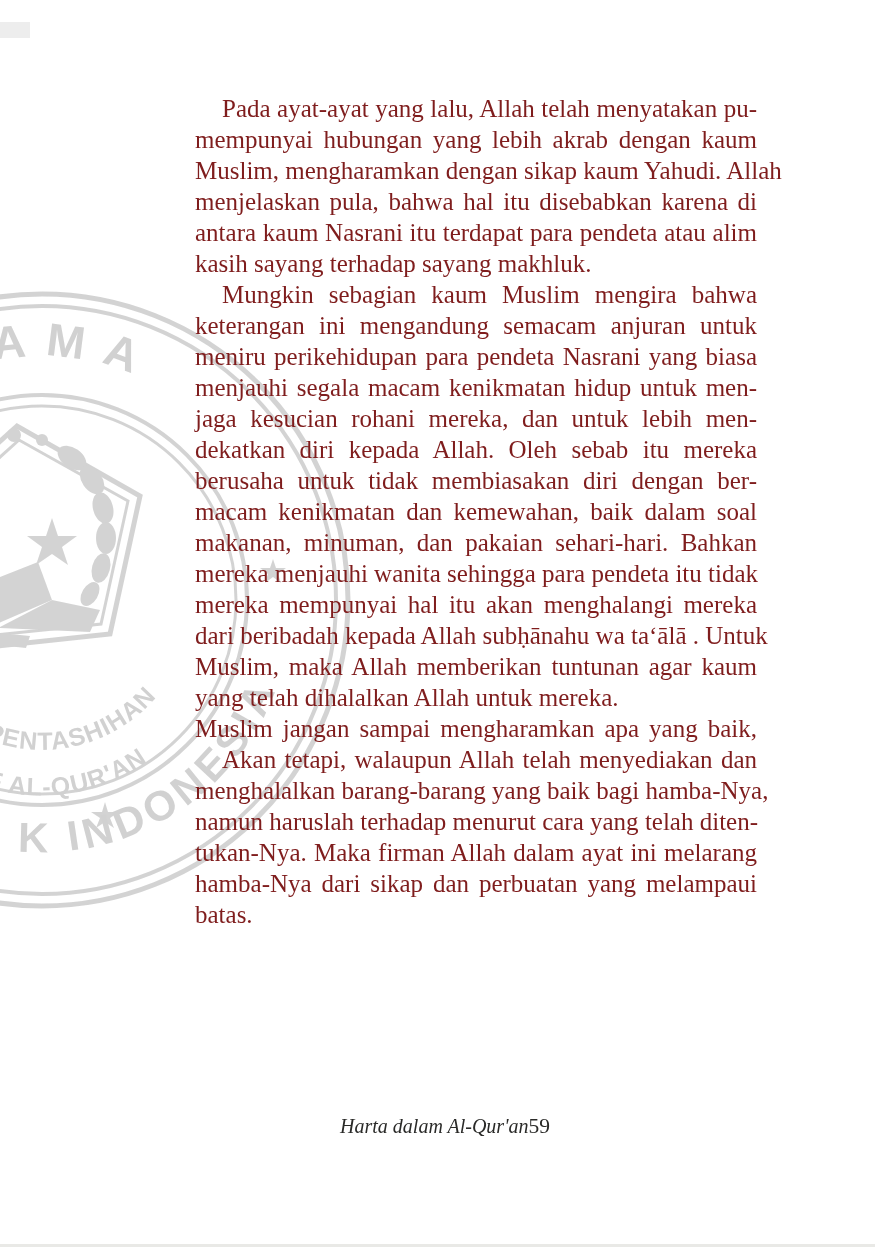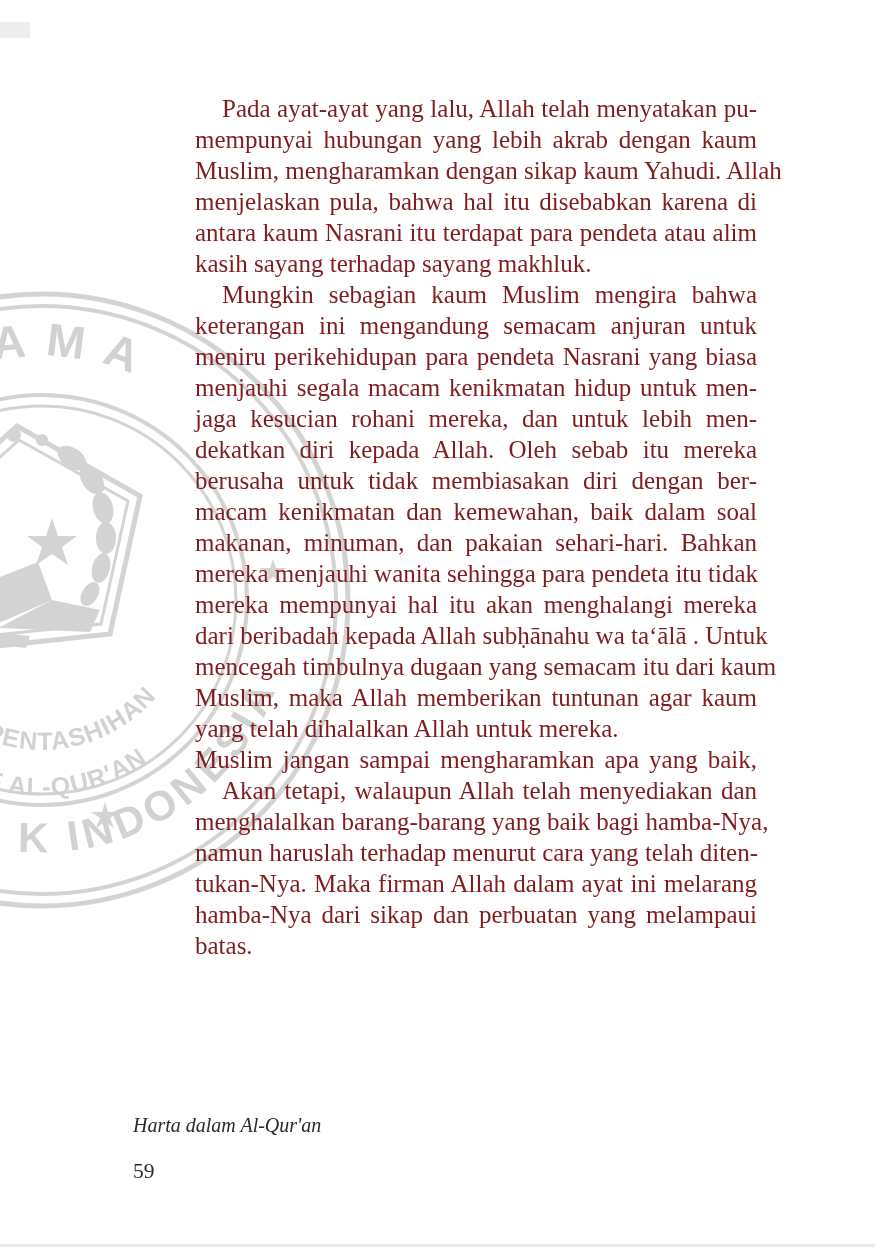--- a/index.html
+++ b/index.html
@@ -28,24 +28,23 @@
   }
   .line.last{text-align-last:left;}
   .line.indent{text-indent:27px;}
   .line .it{}
 
   
   .footer{
     position:absolute;left:133px;top:1114px;width:624px;z-index:2;
     display:flex;justify-content:center;align-items:baseline;
     color:#2a2a28;
-    flex-direction:column;
   }
   .footer .book-title{font-style:italic;font-size:20px;}
-  .footer .page-num{font-size:21.5px;margin-top:22px;}
+  .footer .page-num{font-size:21.5px;}
 </style>
 </head>
 <body>
 
 <div class="page">
 
   <div class="corner-smudge"></div>
 
   <svg class="watermark" width="400" height="690" viewBox="0 0 400 690">
     <defs>
@@ -113,21 +112,20 @@
       <div class="line"><span>meniru </span> <span>perikehidupan </span> <span>para </span> <span>pendeta </span> <span>Nasrani </span> <span>yang </span> <span>biasa</span></div>
       <div class="line"><span>menjauhi </span> <span>segala </span> <span>macam </span> <span>kenikmatan </span> <span>hidup </span> <span>untuk </span> <span>men-</span></div>
       <div class="line"><span>jaga </span> <span>kesucian </span> <span>rohani </span> <span>mereka, </span> <span>dan </span> <span>untuk </span> <span>lebih </span> <span>men-</span></div>
       <div class="line"><span>dekatkan </span> <span>diri </span> <span>kepada </span> <span>Allah. </span> <span>Oleh </span> <span>sebab </span> <span>itu </span> <span>mereka</span></div>
       <div class="line"><span>berusaha </span> <span>untuk </span> <span>tidak </span> <span>membiasakan </span> <span>diri </span> <span>dengan </span> <span>ber-</span></div>
       <div class="line"><span>macam </span> <span>kenikmatan </span> <span>dan </span> <span>kemewahan, </span> <span>baik </span> <span>dalam </span> <span>soal</span></div>
       <div class="line"><span>makanan, </span> <span>minuman, </span> <span>dan </span> <span>pakaian </span> <span>sehari-hari. </span> <span>Bahkan</span></div>
       <div class="line"><span>mereka </span> <span>menjauhi </span> <span>wanita </span> <span>sehingga </span> <span>para </span> <span>pendeta </span> <span>itu </span> <span>tidak</span></div>
       <div class="line"><span>mereka </span> <span>mempunyai </span> <span>hal </span> <span>itu </span> <span>akan </span> <span>menghalangi </span> <span>mereka</span></div>
       <div class="line"><span>dari </span> <span>beribadah </span> <span>kepada </span> <span>Allah </span> <span></span><span class="it">subḥānahu </span> <span class="it">wa </span> <span class="it">ta‘ālā</span><span> </span> <span>. </span> <span>Untuk</span></div>
-      <div class="line"><span>mencegah </span> <span>timbulnya </span> <span>dugaan </span> <span>yang </span> <span>semacam </span> <span>itu </span> <span>dari </span> <span>kaum</span></div>
       <div class="line"><span>Muslim, </span> <span>maka </span> <span>Allah </span> <span>memberikan </span> <span>tuntunan </span> <span>agar </span> <span>kaum</span></div>
       <div class="line last"><span>yang </span> <span>telah </span> <span>dihalalkan </span> <span>Allah </span> <span>untuk </span> <span>mereka.</span></div>
       <div class="line"><span>Muslim </span> <span>jangan </span> <span>sampai </span> <span>mengharamkan </span> <span>apa </span> <span>yang </span> <span>baik,</span></div>
       <div class="line indent"><span>Akan </span> <span>tetapi, </span> <span>walaupun </span> <span>Allah </span> <span>telah </span> <span>menyediakan </span> <span>dan</span></div>
       <div class="line"><span>menghalalkan </span> <span>barang-barang </span> <span>yang </span> <span>baik </span> <span>bagi </span> <span>hamba-Nya,</span></div>
       <div class="line"><span>namun </span> <span>haruslah </span> <span>terhadap </span> <span>menurut </span> <span>cara </span> <span>yang </span> <span>telah </span> <span>diten-</span></div>
       <div class="line"><span>tukan-Nya. </span> <span>Maka </span> <span>firman </span> <span>Allah </span> <span>dalam </span> <span>ayat </span> <span>ini </span> <span>melarang</span></div>
       <div class="line"><span>hamba-Nya </span> <span>dari </span> <span>sikap </span> <span>dan </span> <span>perbuatan </span> <span>yang </span> <span>melampaui</span></div>
       <div class="line last"><span>batas.</span></div>
     </div>

